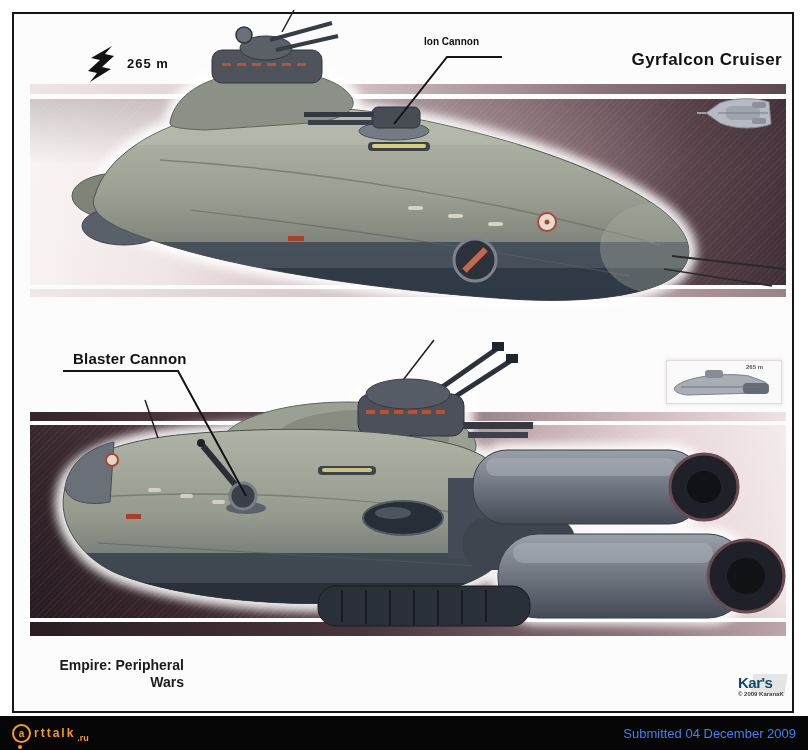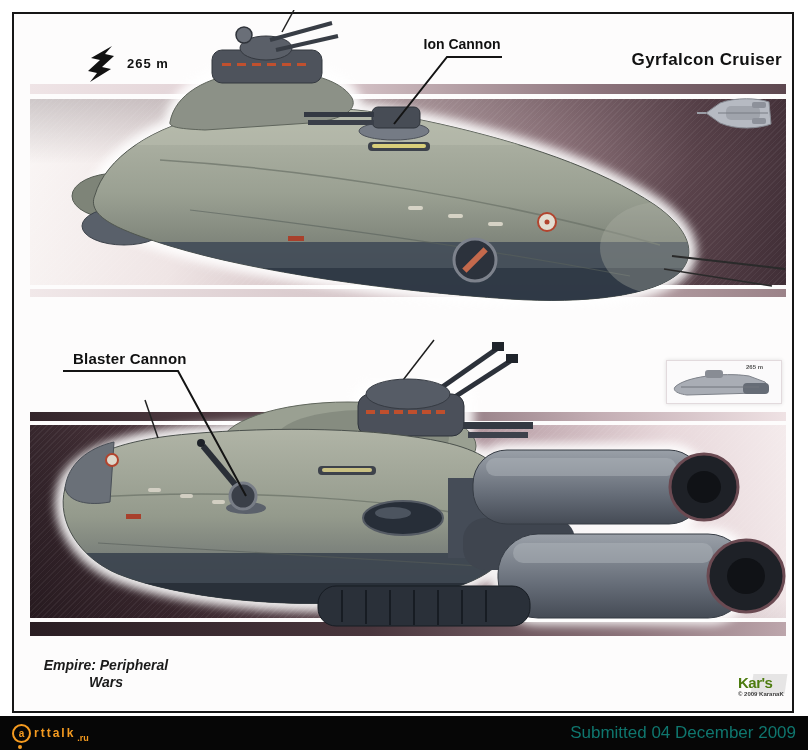--- a/index.html
+++ b/index.html
@@ -26,41 +26,41 @@
       repeating-linear-gradient(135deg,rgba(255,255,255,.05) 0 1px,transparent 1px 4px),
       linear-gradient(to top right,rgba(26,15,20,.45),rgba(26,15,20,0) 55%),
       linear-gradient(78deg,#32242a 0%,#473239 18%,#7b5f67 42%,#bca3aa 65%,#e8d8db 85%,#f4ebec 100%);}
   .band-2b{top:622px;height:14px;
     background:linear-gradient(to right,#2a1e23,#4a363d 45%,#8d747b 80%,#bda6ac);}
 
   .abs{position:absolute;}
   .title{right:26px;top:50px;font-size:17px;font-weight:bold;color:#111;letter-spacing:.4px;text-align:right;}
   .scale-label{left:127px;top:56px;font-size:13px;font-weight:bold;color:#121212;letter-spacing:1px;}
   .callout{font-weight:bold;color:#101010;}
-  .callout-ion{left:412px;top:36px;width:100px;text-align:center;font-size:14px;}
+  .callout-ion{left:424px;top:36px;width:100px;text-align:left;font-size:10px;}
   .callout-blaster{left:73px;top:350px;font-size:15px;letter-spacing:.2px;}
-  .credits{left:28px;top:657px;width:156px;text-align:center;font-weight:bold;
-           font-size:14px;line-height:17px;color:#1b1b1b;font-style:italic;}
+  .credits{left:28px;top:657px;width:156px;text-align:right;font-weight:bold;
+           font-size:14px;line-height:17px;color:#1b1b1b;}
   .watermark{left:738px;top:674px;width:56px;}
   .wm-backdrop{position:absolute;left:14px;top:0px;width:34px;height:20px;
                background:#c9c9c9;opacity:.45;transform:skewX(-8deg);}
-  .wm-name{position:relative;font-weight:bold;font-size:15px;color:#4d7c0f;letter-spacing:-.5px;}
+  .wm-name{position:relative;font-weight:bold;font-size:15px;color:#0c4a6e;letter-spacing:-.5px;}
   .wm-sub{position:relative;font-size:6px;color:#3c3c3c;font-weight:bold;white-space:nowrap;}
   .thumb2-card{left:666px;top:360px;width:114px;height:42px;background:#fbfafb;
                border:1px solid #e2dadd;box-shadow:0 0 4px rgba(0,0,0,.12);}
   
   .footer{position:absolute;left:0;bottom:0;width:808px;height:34px;background:#060606;
           display:flex;align-items:center;justify-content:space-between;padding:0 12px;box-sizing:border-box;}
   .logo{display:flex;align-items:center;color:#f59b20;cursor:pointer;position:relative;}
   .logo-a{display:inline-flex;align-items:center;justify-content:center;width:15px;height:15px;
           border:2px solid #f59b20;border-radius:50%;font-size:10px;font-weight:bold;margin-right:3px;}
   .logo-rest{font-size:12px;font-weight:bold;letter-spacing:2px;}
   .logo-tld{font-size:9px;font-weight:bold;margin-left:2px;align-self:flex-end;}
   .logo-dot{position:absolute;left:6px;bottom:-6px;width:4px;height:4px;border-radius:50%;background:#f59b20;}
-  .submitted{color:#0f766e;font-size:17px;}
+  .submitted{color:#3b82f6;font-size:13px;}
   svg{display:block;}
 </style>
 </head>
 <body>
 
 <div class="page">
 
   <div class="frame"></div>
 
   <div class="band band-a abs"></div>

